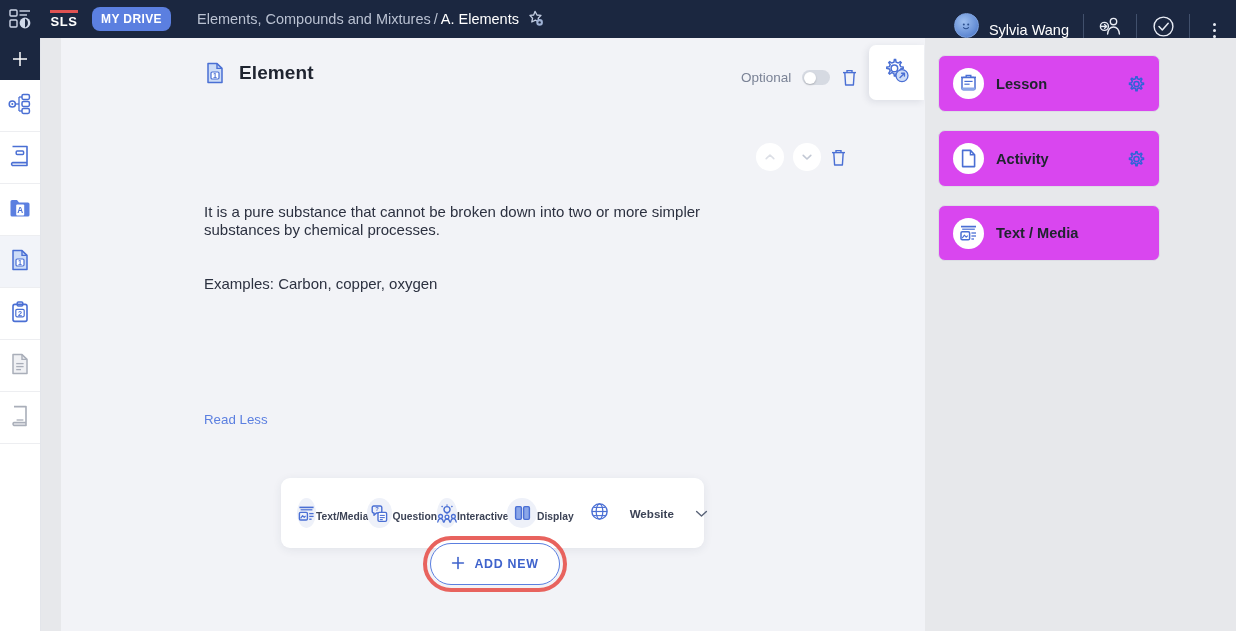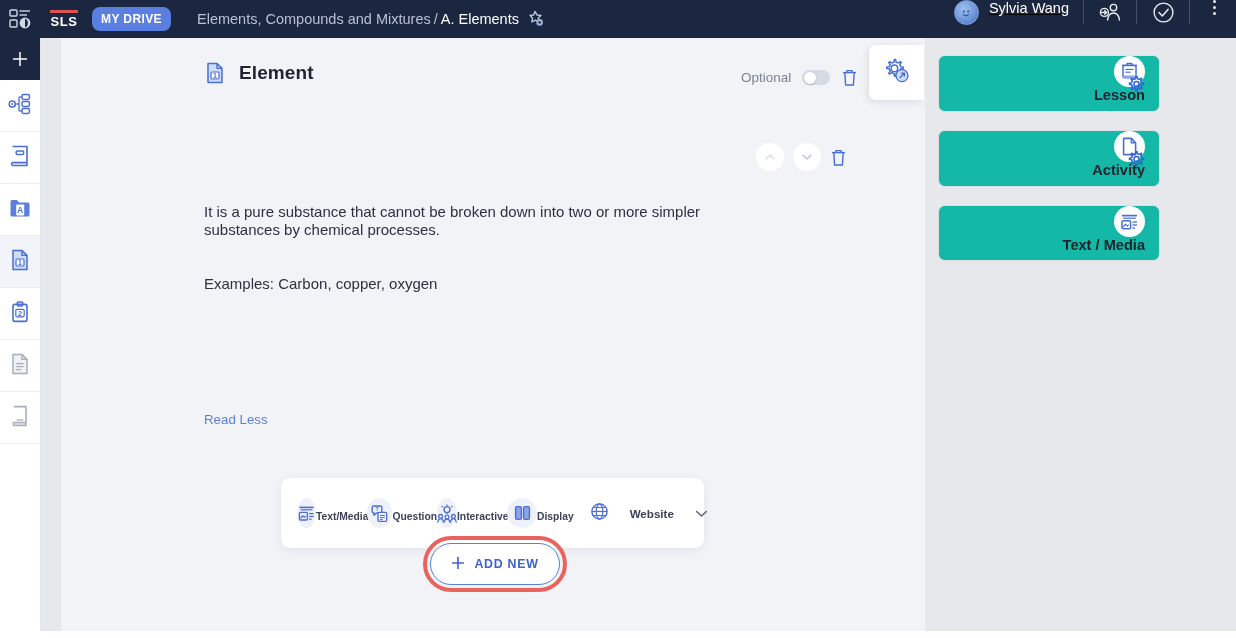--- a/index.html
+++ b/index.html
@@ -43,21 +43,21 @@
   .crumbs {
     margin-left: 26px; display: flex; align-items: center; gap: 3px;
     font-size: 14.5px;
   }
   .crumb-muted { color: #b9c1d1; }
   .crumb-sep { color: #b9c1d1; }
   .crumb-active { color: #ffffff; }
   .crumb-star { margin-left: 4px; display: flex; align-items: center; }
 
   .tb-right {
-    margin-left: auto; display: flex; align-items: flex-start; height: 38px; text-decoration: underline;
+    margin-left: auto; display: flex; align-items: flex-end; height: 38px;
   }
   .avatar {
     width: 25px; height: 25px; border-radius: 50%;
     background: radial-gradient(circle at 38% 34%, #9fc0f0 0%, #6b93d8 58%, #3f6cc0 100%);
     display: flex; align-items: center; justify-content: center;
     border: 1px solid #7fa3e0;
   }
   .user-name { color: #ffffff; font-size: 14.5px; margin-left: 10px; }
   .tb-div { width: 1px; height: 24px; background: #41506c; margin: 0 14px; }
   .tb-icon { display: flex; align-items: center; justify-content: center; width: 24px; height: 24px; }
@@ -200,26 +200,25 @@
     border: 1.4px solid #5b7fe0; border-radius: 22px;
     background: #ffffff; color: #3f63cc;
     display: flex; align-items: center; justify-content: center; gap: 9px;
     font-size: 12.4px; font-weight: bold; letter-spacing: .7px;
     cursor: pointer;
   }
 
   
   .panel { position: absolute; top: 55px; left: 938px; width: 222px; }
   .pcard {
-    height: 57px; background: #14b8a6;
+    height: 57px; background: #d946ef;
     border: 1px solid #dcdee4; border-radius: 7px;
-    display: flex; align-items: flex-end; padding: 0 14px;
+    display: flex; align-items: center; padding: 0 14px;
     margin-bottom: 18px; cursor: pointer;
     position: relative;
-    flex-direction: column;
   }
   .pcard .pbubble {
     width: 31px; height: 31px; border-radius: 50%;
     background: #ffffff; display: flex; align-items: center; justify-content: center;
     flex: 0 0 31px;
   }
   .pcard .plabel {
     margin-left: 12px; font-size: 14.6px; font-weight: bold; color: #20242f;
   }
   .pcard .pgear {

